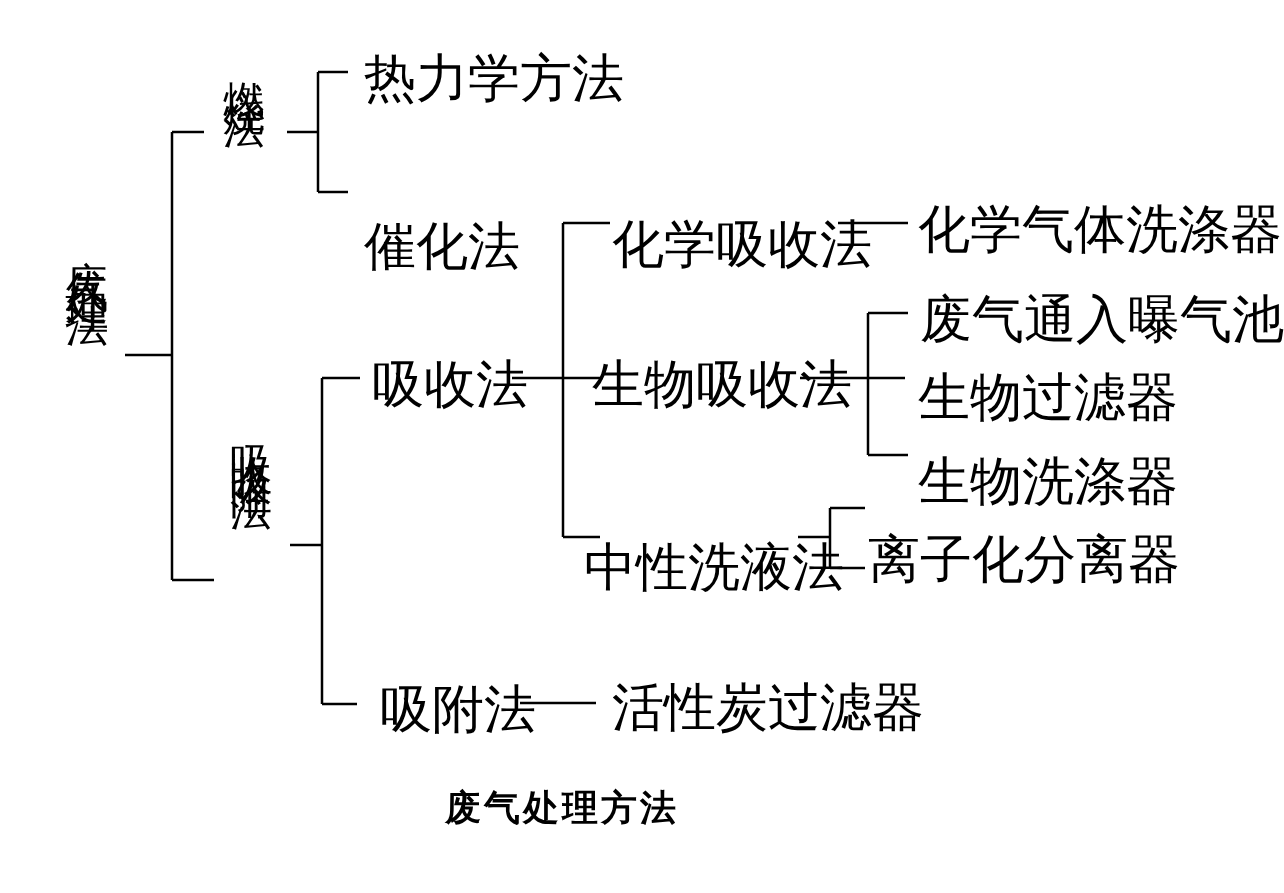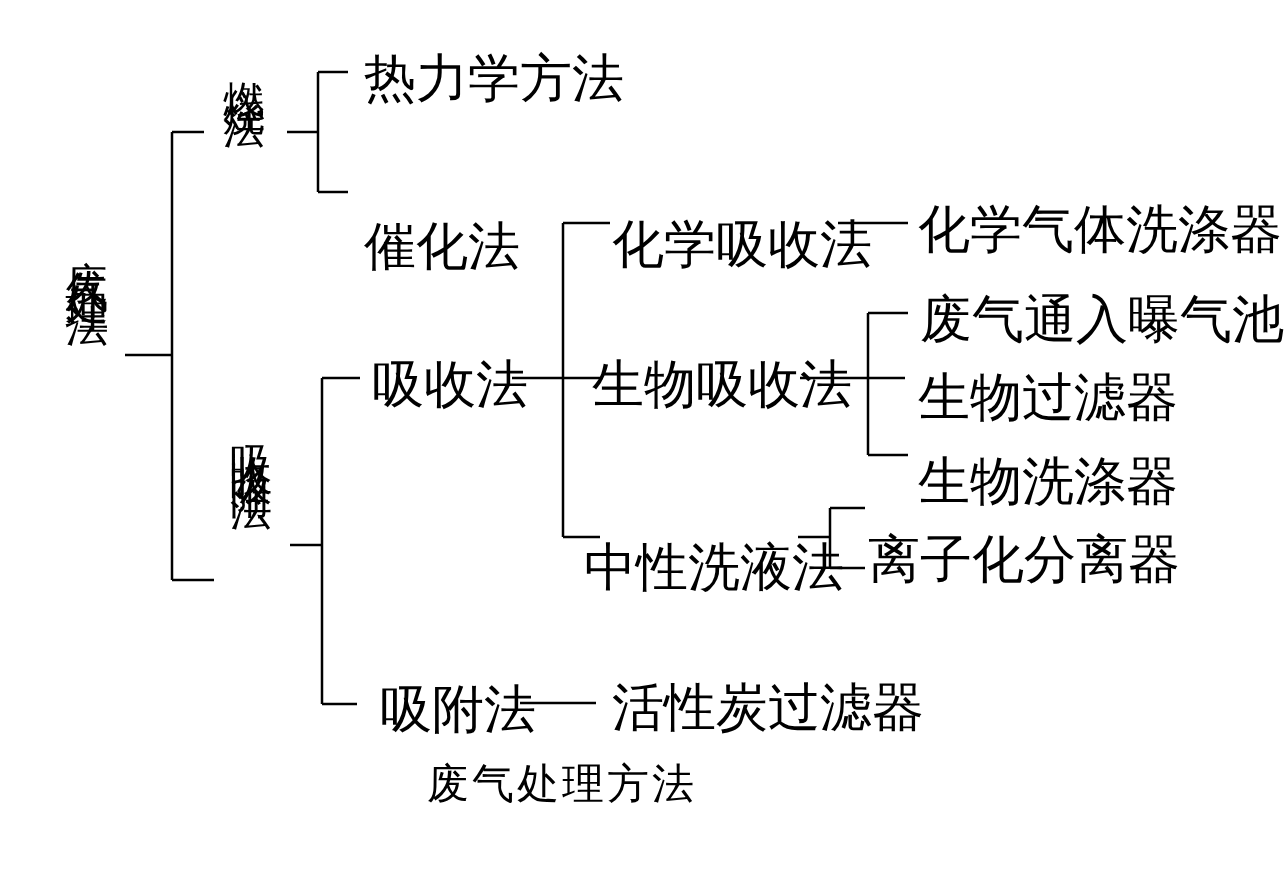--- a/index.html
+++ b/index.html
@@ -41,25 +41,26 @@
     color: #000000;
   }
   .root-node {
     font-size: 43px;
     letter-spacing: 11px;
   }
   .caption {
     position: absolute;
     left: 0;
     right: 160px;
-    top: 756px;
+    top: 784px;
     text-align: center;
-    font-size: 42px;
+    font-size: 36px;
     letter-spacing: 3px;
     color: #000000;
+    font-weight: bold;
   }
 </style>
 </head>
 <body>
 
 <div class="canvas">
 
   <svg class="lines-svg" viewBox="0 0 1284 893" xmlns="http://www.w3.org/2000/svg">
     <g stroke="#000000" stroke-width="2.5" fill="none">
 

